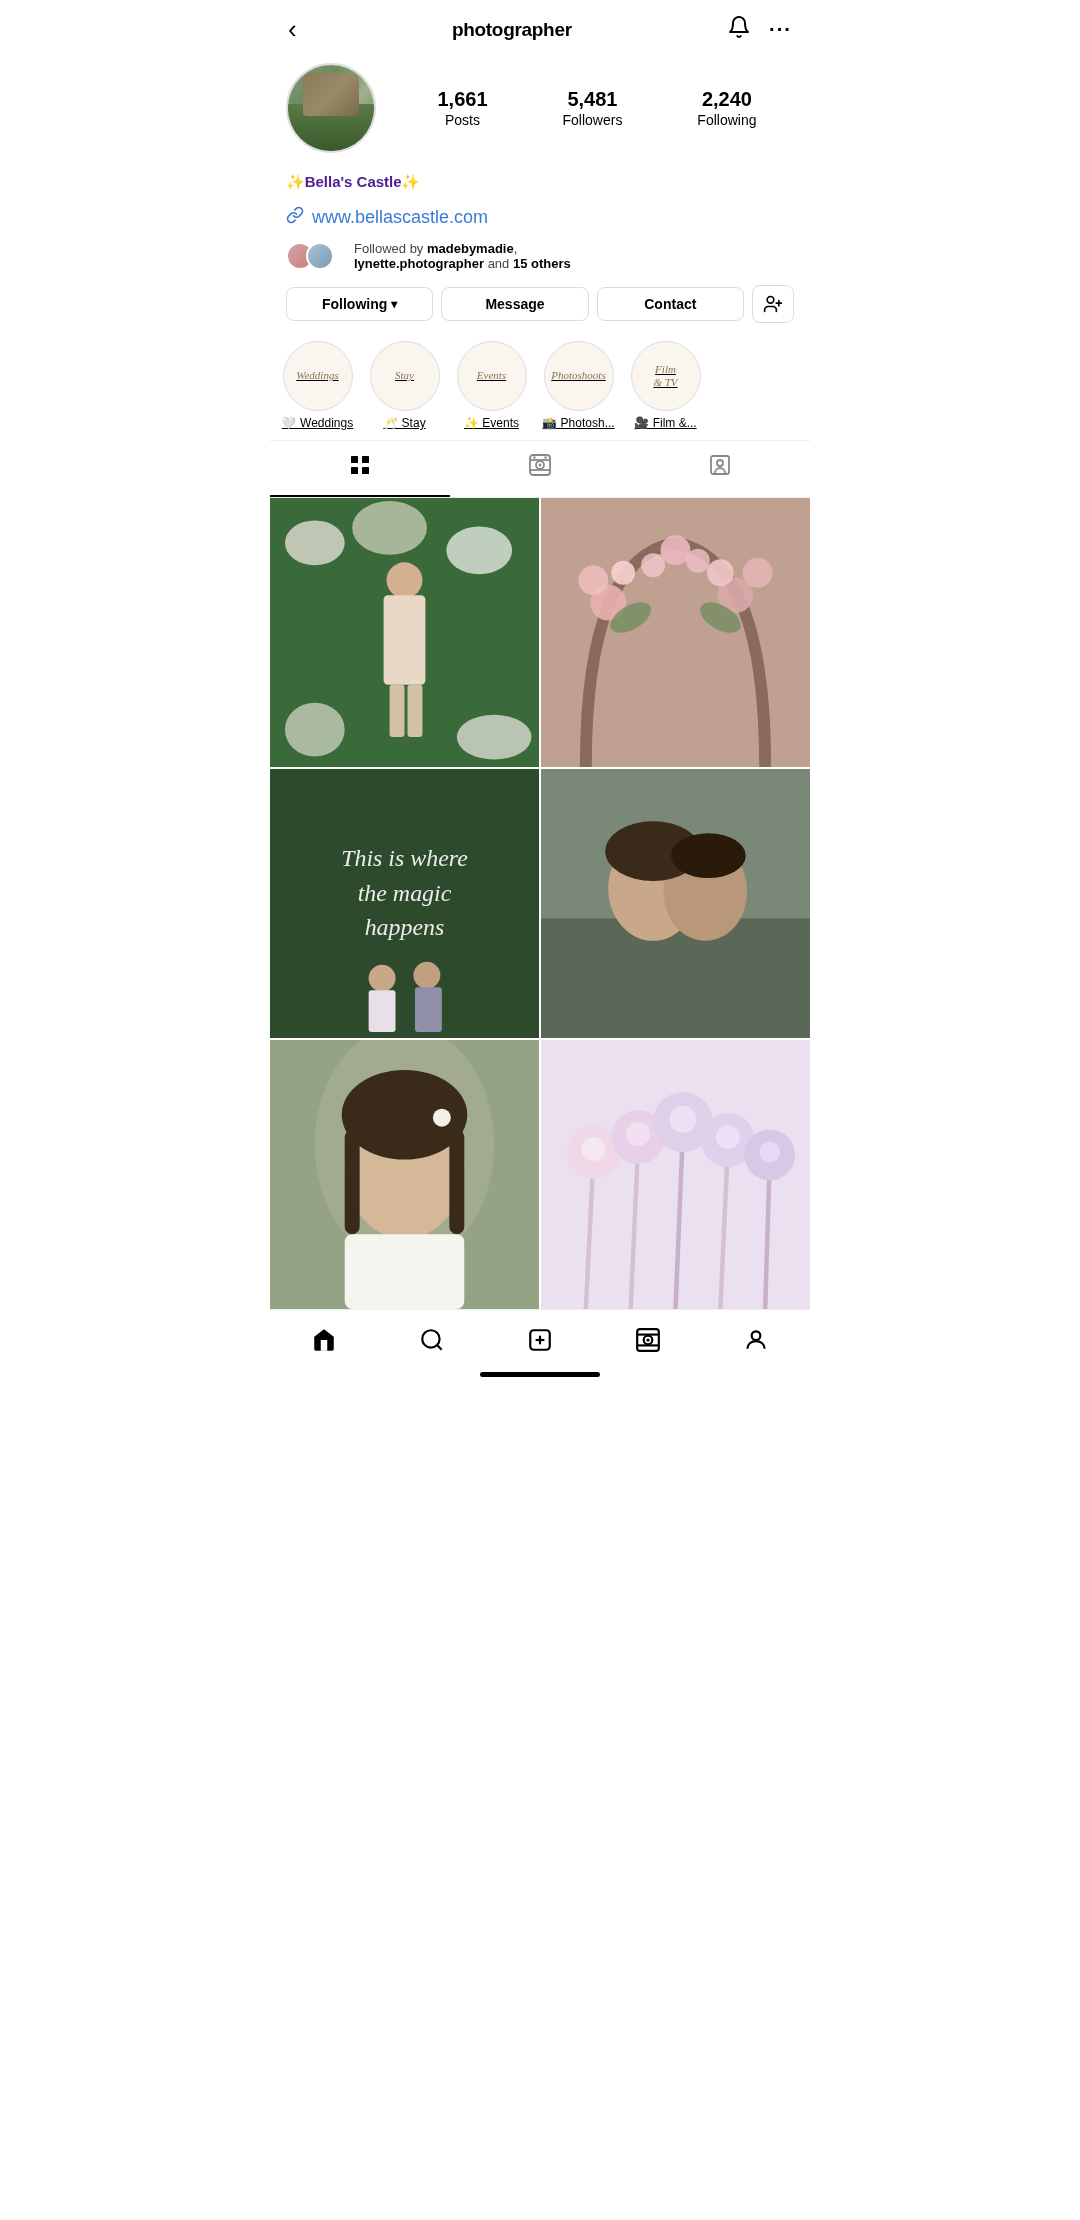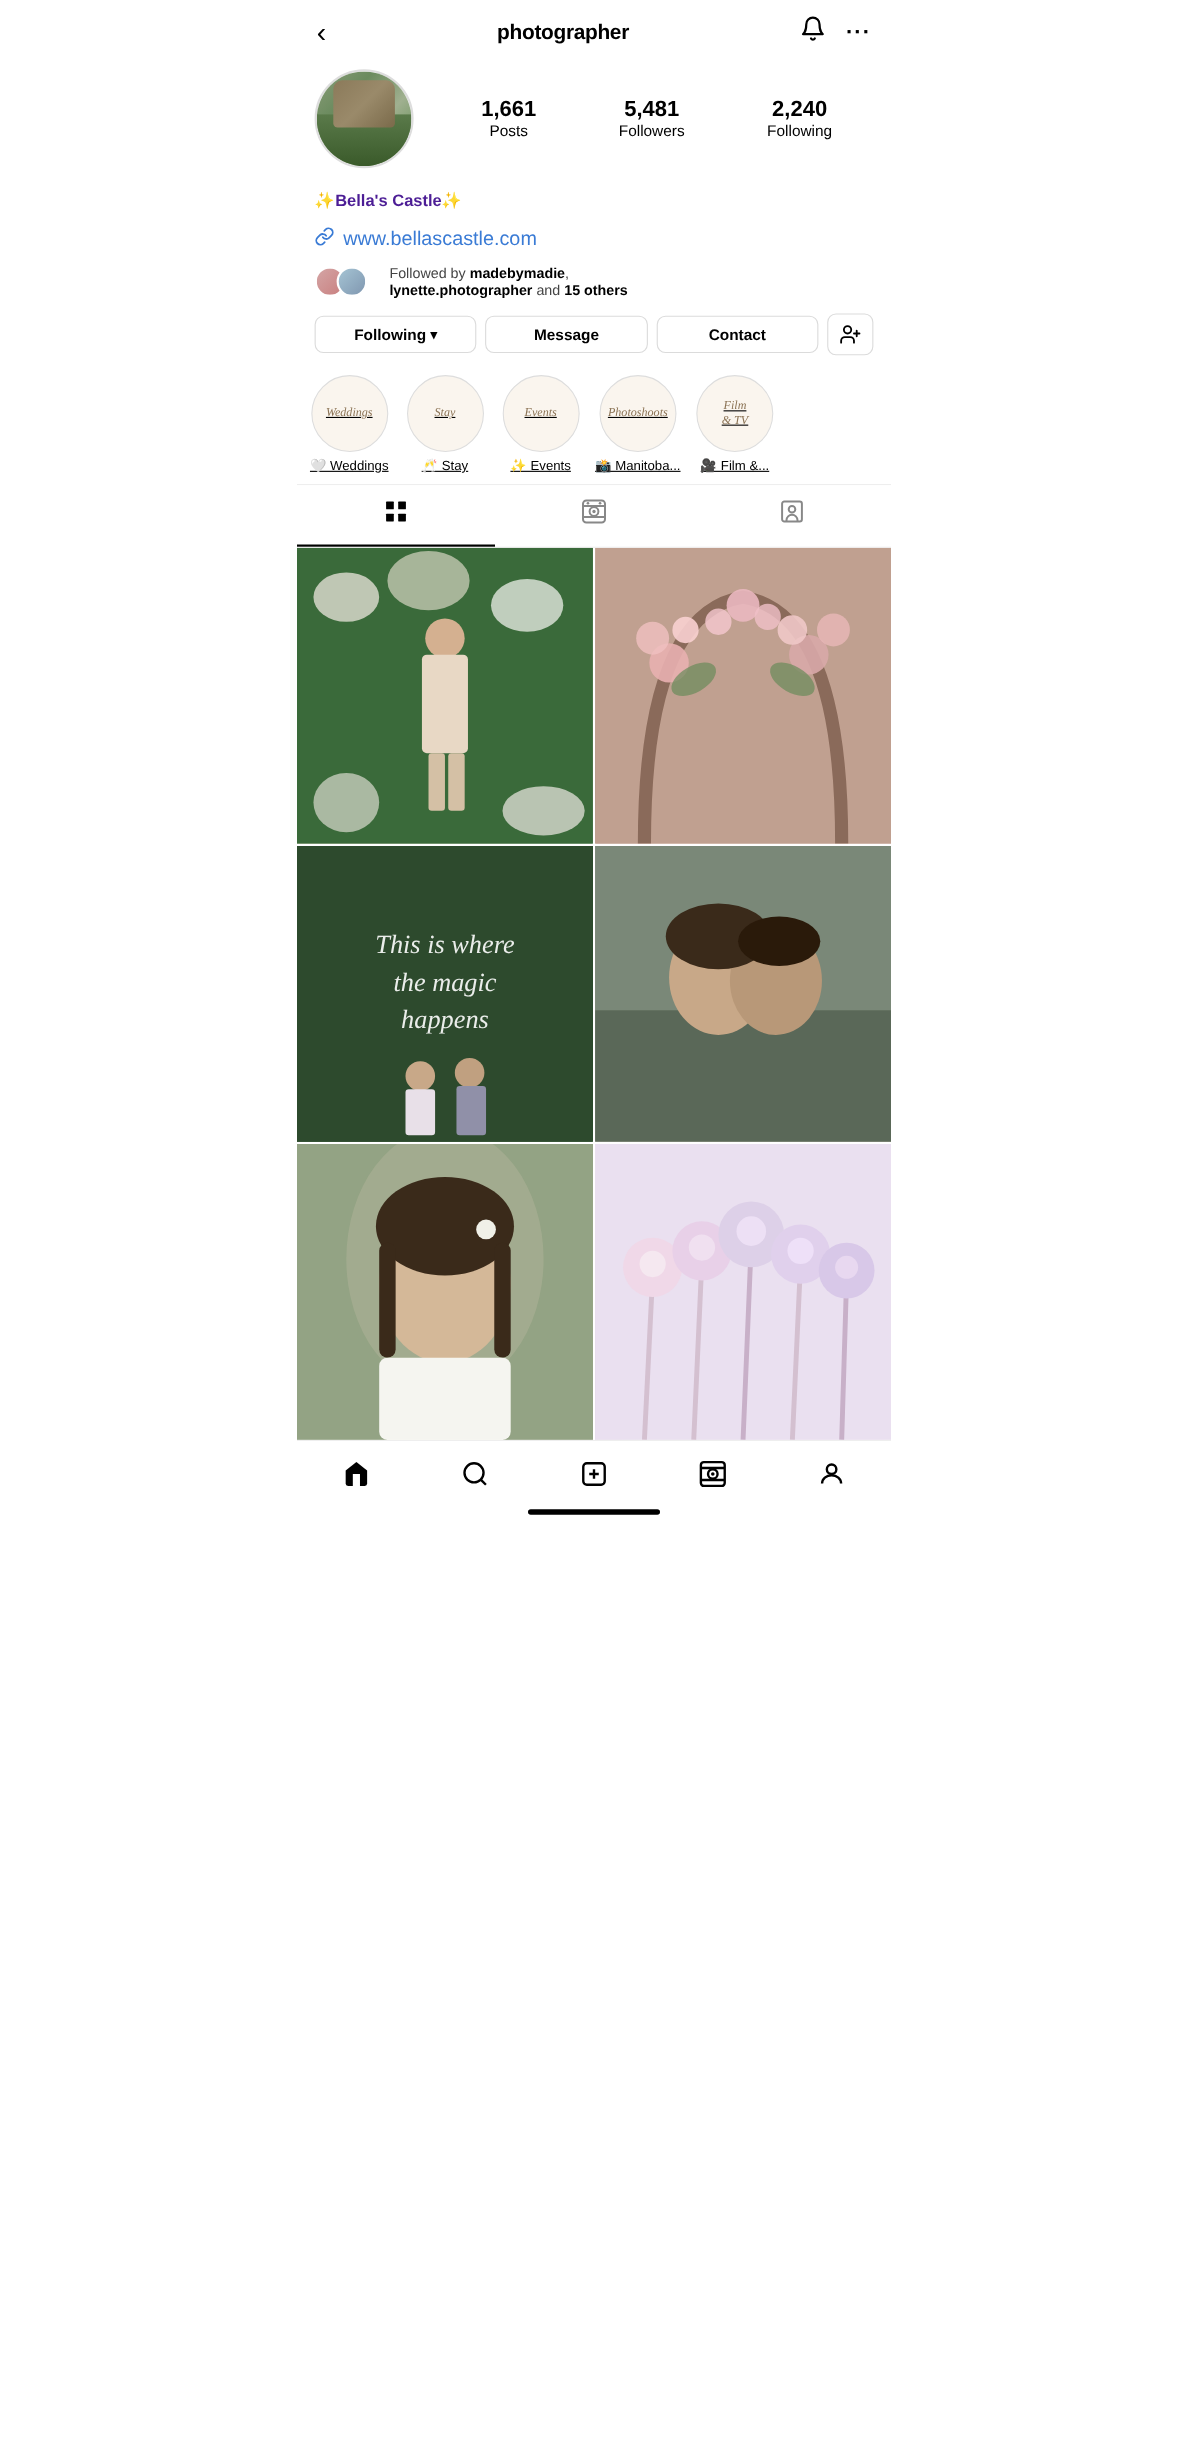--- a/index.html
+++ b/index.html
@@ -440,21 +440,21 @@
   <div class="highlight-item">
     <div class="highlight-circle">
       <span class="highlight-text-inside">Events</span>
     </div>
     <span class="highlight-label">✨ Events</span>
   </div>
   <div class="highlight-item">
     <div class="highlight-circle">
       <span class="highlight-text-inside">Photoshoots</span>
     </div>
-    <span class="highlight-label">📸 Manitoba...</span>
+    <span class="highlight-label">📸 Photosh...</span>
   </div>
   <div class="highlight-item">
     <div class="highlight-circle">
       <span class="highlight-text-inside">Film<br>&amp; TV</span>
     </div>
     <span class="highlight-label">🎥 Film &amp;...</span>
   </div>
 </div>
 
 <div class="tabs-row">

